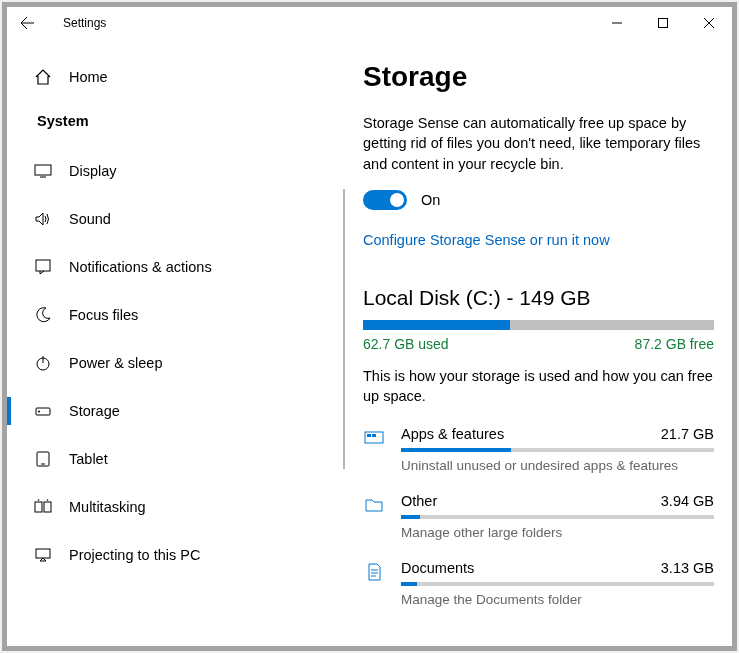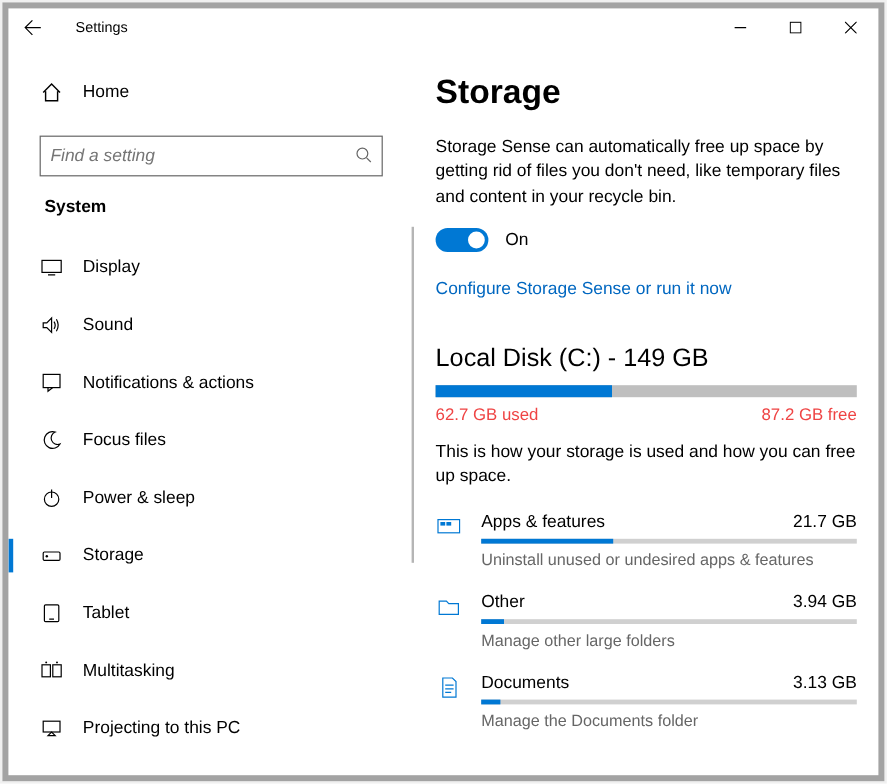--- a/index.html
+++ b/index.html
@@ -164,21 +164,21 @@
   }
   .disk-bar {
     height: 10px;
     background: #bfbfbf;
     display:flex;
     margin-bottom: 6px;
   }
   .disk-bar .used { background:#0078d4; height:100%; }
   .disk-meta {
     display:flex; justify-content:space-between;
-    color:#ef4444; font-size:14px;
+    color:#15803d; font-size:14px;
     margin-bottom: 14px;
   }
   .usage-desc { font-size:14.5px; line-height:1.4; margin-bottom: 20px; }
   .cat-row {
     display:flex;
     margin-bottom: 20px;
   }
   .cat-row .caticon {
     width: 22px; margin-right: 16px;
     color:#0078d4;
@@ -234,29 +234,20 @@
     <div class="sidebar">
       <div class="home-row">
         <div class="icon">
           <svg width="18" height="18" viewBox="0 0 18 18">
               <path d="M2 9 L9 2 L16 9 M4 8 V16 H14 V8" stroke="#000" stroke-width="1.2" fill="none"></path>
             </svg>
         </div>
         <span>Home</span>
       </div>
 
-      <div class="search-box">
-        <input type="text" placeholder="Find a setting" style="">
-        <span class="sicon">
-          <svg width="14" height="14" viewBox="0 0 14 14">
-              <circle cx="6" cy="6" r="4.5" stroke="#666" fill="none"></circle>
-              <path d="M9.5 9.5 L13 13" stroke="#666"></path>
-            </svg>
-        </span>
-      </div>
 
       <div class="category-label">System</div>
 
       <div class="nav-list">
         <div class="nav-item">
           <div class="icon">
               <svg width="18" height="18" viewBox="0 0 18 18">
                 <rect x="1" y="3" width="16" height="10" stroke="#000" fill="none"></rect>
                 <path d="M6 15 H12" stroke="#000"></path>
               </svg>

